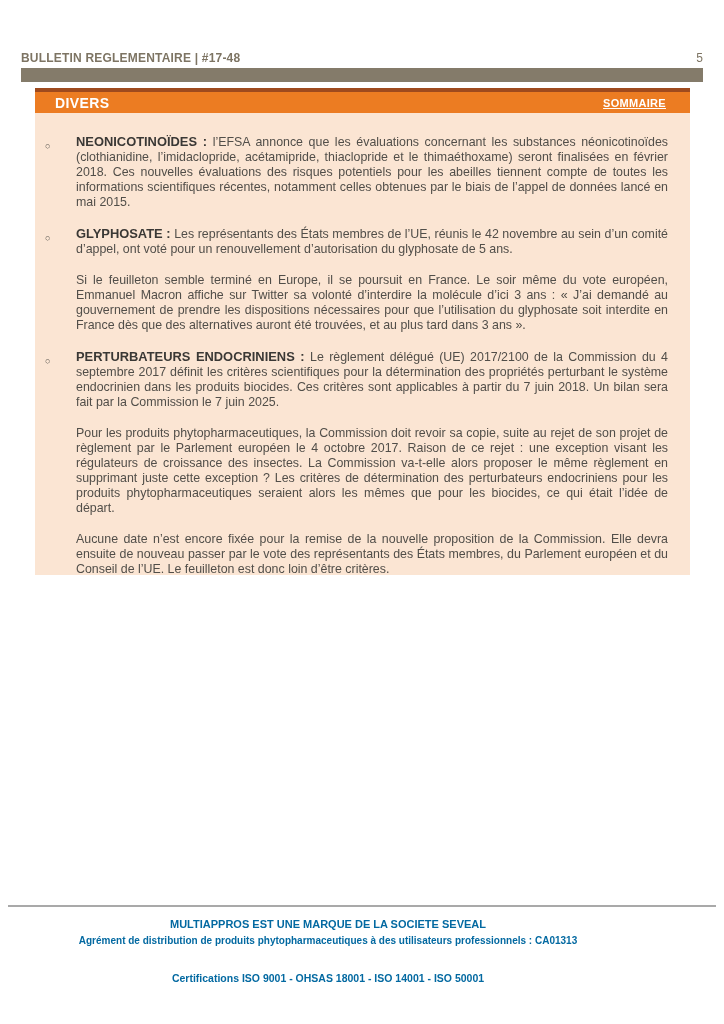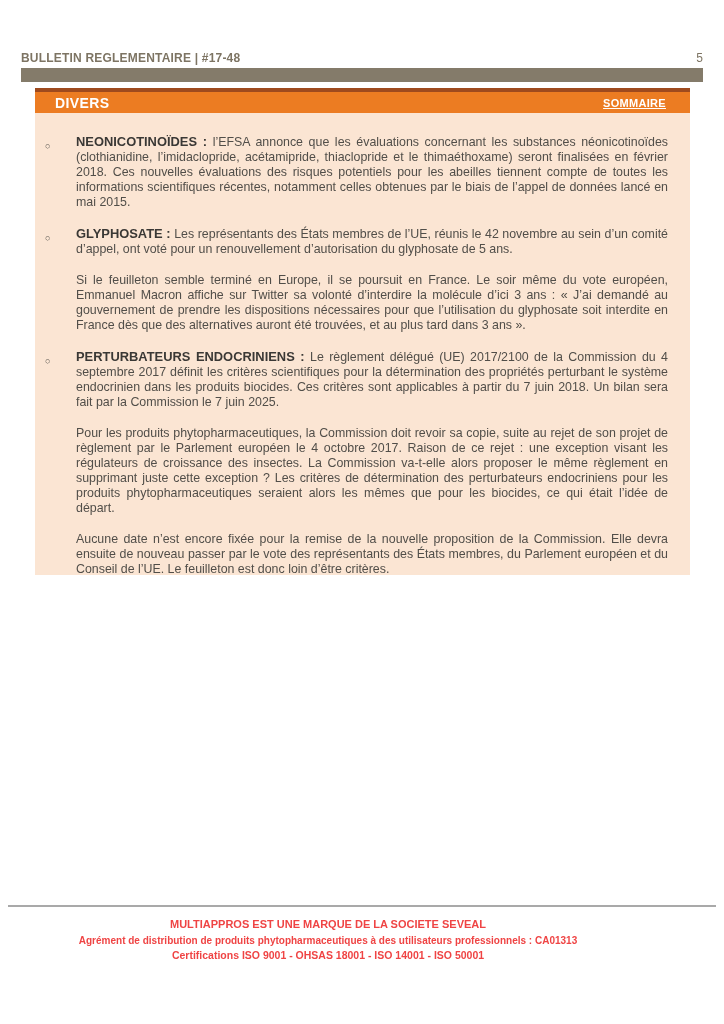--- a/index.html
+++ b/index.html
@@ -60,25 +60,25 @@
   .para strong { color:#3a3835; font-size:12.9px; }
   .justify-last { text-align-last: justify; }
 
   
   .footer-rule {
     position:absolute; left:8px; top:905px; width:708px;
     border-top:2px solid #a9a9a9;
   }
   .footer-text {
     position:absolute; left:0; top:917px; width:656px;
-    text-align:center; color:#ef4444; font-weight:bold;
+    text-align:center; color:#0369a1; font-weight:bold;
   }
   .footer-line1 { font-size:11px; line-height:15.5px; }
   .footer-line2 { font-size:10px; line-height:15.5px; }
-  .footer-line3 { font-size:10.5px; line-height:15.5px; }
+  .footer-line3 { font-size:10.5px; line-height:15.5px;margin-top:23px; }
 </style>
 </head>
 <body>
 
 <div class="page">
 
   <div class="header-row">
     <span class="bulletin-title">BULLETIN REGLEMENTAIRE | #17-48</span>
     <span class="page-number">5</span>
   </div>

